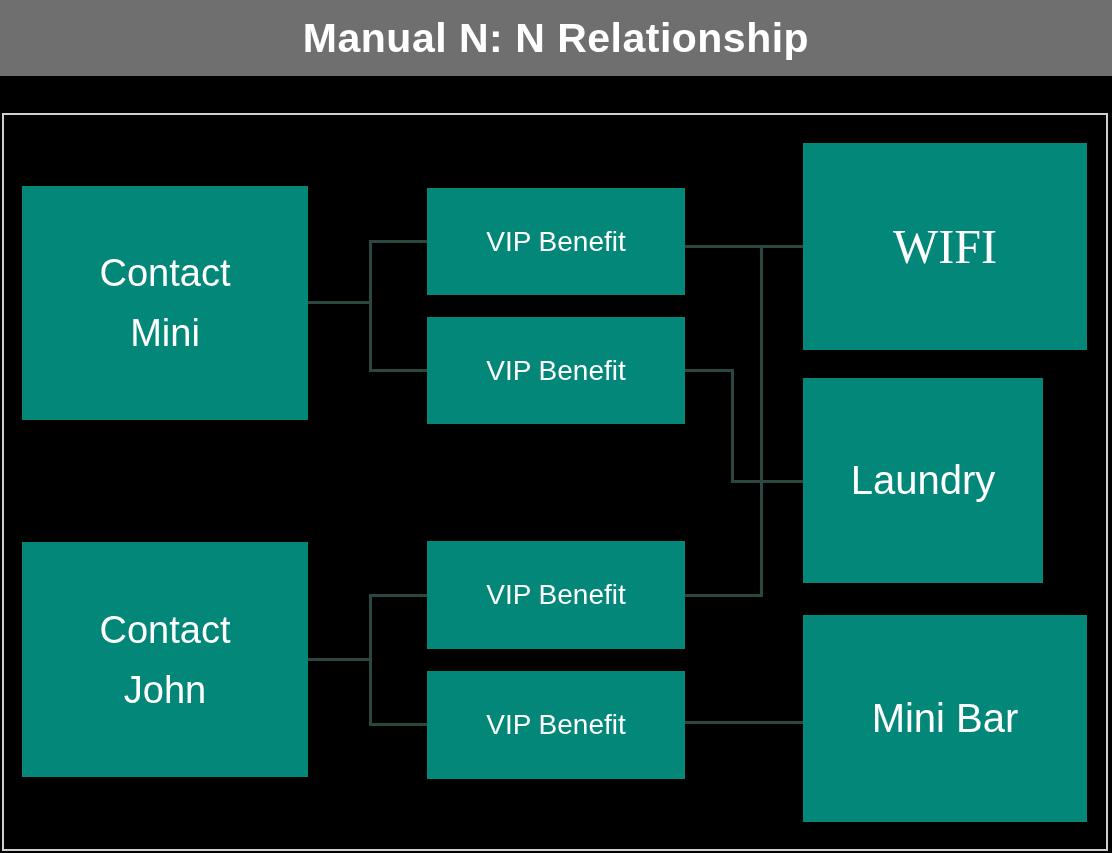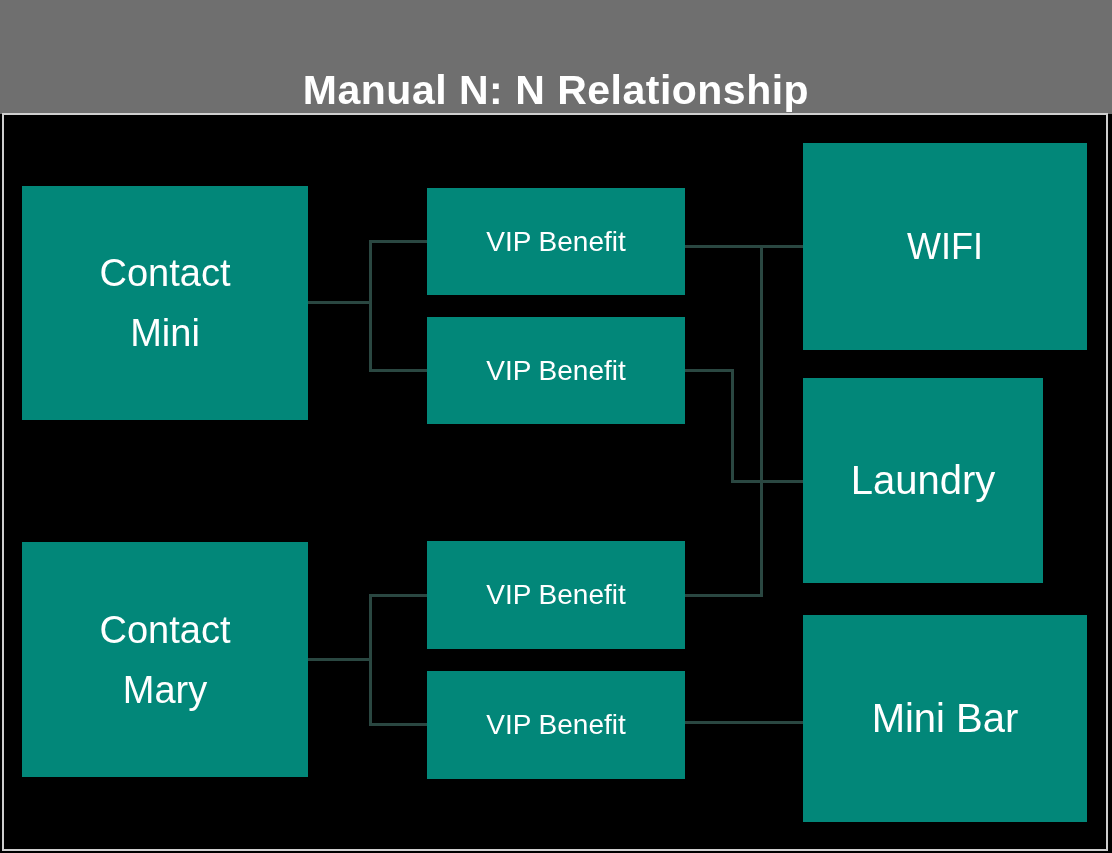--- a/index.html
+++ b/index.html
@@ -12,24 +12,24 @@
     width: 1112px;
     height: 853px;
     overflow: hidden;
     font-family: "Liberation Sans", sans-serif;
   }
 
   
   .header {
     position: absolute;
     left: 0; top: 0;
-    width: 1112px; height: 114px;
+    width: 1112px; height: 76px;
     background: var(--header-bg, #6F6F6F);
     display: flex;
-    align-items: flex-end;
+    align-items: center;
     justify-content: center;
   }
   .header .title {
     color: #FFFFFF;
     font-size: 41px;
     font-weight: 700;
     letter-spacing: 0.5px;
   }
 
   
@@ -51,21 +51,21 @@
     align-items: center;
     justify-content: center;
     text-align: center;
   }
   .n-john    { left: 22px;  top: 186px; width: 286px; height: 234px; font-size: 38px; line-height: 60px; }
   .n-mary    { left: 22px;  top: 542px; width: 286px; height: 235px; font-size: 38px; line-height: 60px; }
   .n-b1      { left: 427px; top: 188px; width: 258px; height: 107px; font-size: 28px; }
   .n-b2      { left: 427px; top: 317px; width: 258px; height: 107px; font-size: 28px; }
   .n-b3      { left: 427px; top: 541px; width: 258px; height: 108px; font-size: 28px; }
   .n-b4      { left: 427px; top: 671px; width: 258px; height: 108px; font-size: 28px; }
-  .n-wifi    { left: 803px; top: 143px; width: 284px; height: 207px; font-size: 36px; }
+  .n-wifi    { left: 803px; top: 143px; width: 284px; height: 207px; font-size: 48px; font-family: Liberation Serif, serif; }
   .n-laundry { left: 803px; top: 378px; width: 240px; height: 205px; font-size: 40px; }
   .n-minibar { left: 803px; top: 615px; width: 284px; height: 207px; font-size: 40px; }
 
   
   .seg {
     position: absolute;
     background: var(--connector, #2A4741);
   }
 </style>
 </head>
@@ -101,21 +101,21 @@
   <div class="seg" style="left:685px;top:721px;width:118px;height:3px;"></div>
 </div>
 
 <div class="node n-john">
   <span>Contact</span>
   <span>Mini</span>
 </div>
 
 <div class="node n-mary">
   <span>Contact</span>
-  <span>Mary</span>
+  <span>John</span>
 </div>
 
 <div class="node n-b1">
   <span>VIP Benefit</span>
 </div>
 <div class="node n-b2">
   <span>VIP Benefit</span>
 </div>
 <div class="node n-b3">
   <span>VIP Benefit</span>

